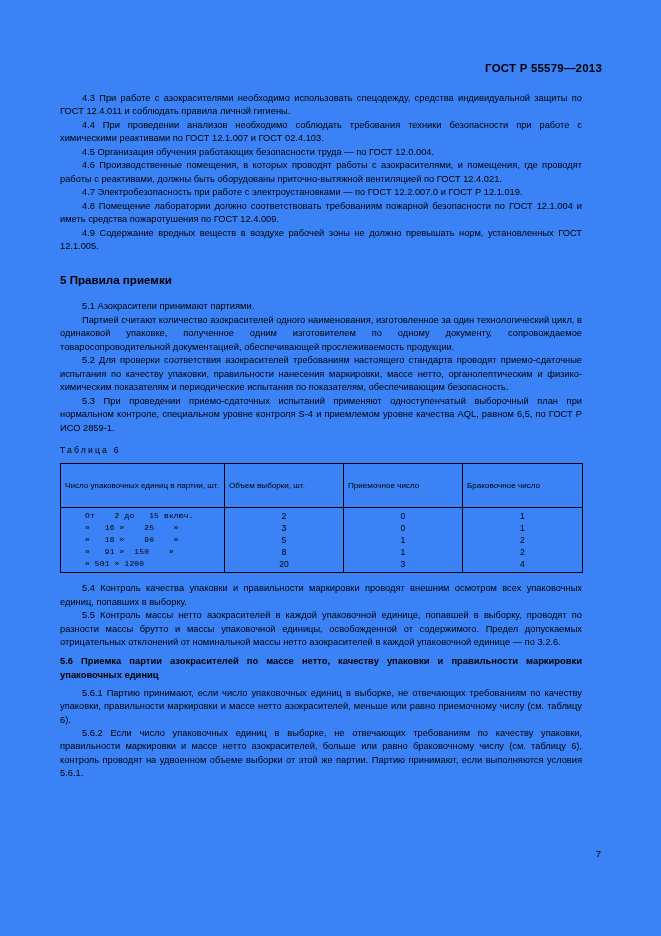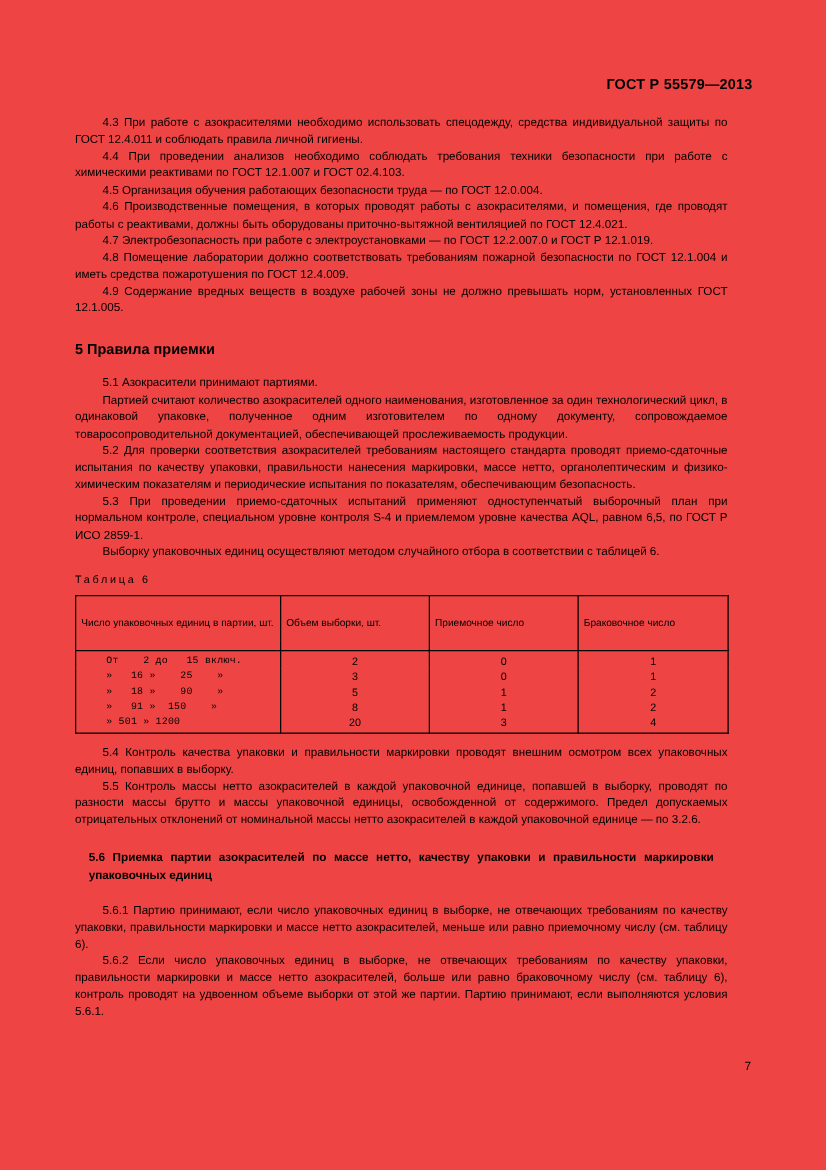--- a/index.html
+++ b/index.html
@@ -9,21 +9,21 @@
     background: #ffffff;
   }
   body {
     font-family: "Liberation Sans", sans-serif;
     color: #000000;
   }
   .page {
     position: relative;
     width: 661px;
     height: 936px;
-    background: #ef4444;
+    background: #3b82f6;
     overflow: hidden;
     box-sizing: border-box;
   }
   .page-header {
     position: absolute;
     top: 62px;
     right: 59px;
     font-size: 11.5px;
     font-weight: bold;
     letter-spacing: 0.2px;
@@ -50,21 +50,21 @@
     line-height: 14px;
     text-indent: 0;
     padding: 0;
   }
   .gap-before-section { height: 20px; }
   .gap-after-section  { height: 13px; }
   .gap-small { height: 9px; }
   .gap-tiny  { height: 5px; }
 
   h3.sub-heading {
-    margin: 11px;
+    margin: 0;
     font-size: 9.4px;
     font-weight: bold;
     line-height: 13.6px;
     text-align: justify;
     text-indent: 0;
   }
 
   .table-caption {
     font-size: 8.6px;
     letter-spacing: 2.2px;
@@ -148,21 +148,20 @@
     <div class="gap-before-section"></div>
 
     <h2 class="section-heading">5  Правила приемки</h2>
 
     <div class="gap-after-section"></div>
 
     <p class="body-text">5.1  Азокрасители принимают партиями.</p>
     <p class="body-text">Партией считают количество азокрасителей одного наименования, изготовленное за один техно­логический цикл, в одинаковой упаковке, полученное одним изготовителем по одному документу, сопро­вождаемое товаросопроводительной документацией, обеспечивающей прослеживаемость продукции.</p>
     <p class="body-text">5.2  Для проверки соответствия азокрасителей требованиям настоящего стандарта проводят при­емо-сдаточные испытания по качеству упаковки, правильности нанесения маркировки, массе нетто, органолептическим и физико-химическим показателям и периодические испытания по показателям, обеспечивающим безопасность.</p>
     <p class="body-text">5.3  При проведении приемо-сдаточных испытаний применяют одноступенчатый выборочный план при нормальном контроле, специальном уровне контроля S-4 и приемлемом уровне качества AQL, равном 6,5, по ГОСТ Р ИСО 2859-1.</p>
-    <p class="body-text">Выборку упаковочных единиц осуществляют методом случайного отбора в соответствии с табли­цей 6.</p>
 
     <div class="gap-small"></div>
 
     <p class="table-caption">Таблица 6</p>
 
     <table class="spec-table">
       <colgroup>
         <col class="c1">
           <col class="c2">
           <col class="c3">

